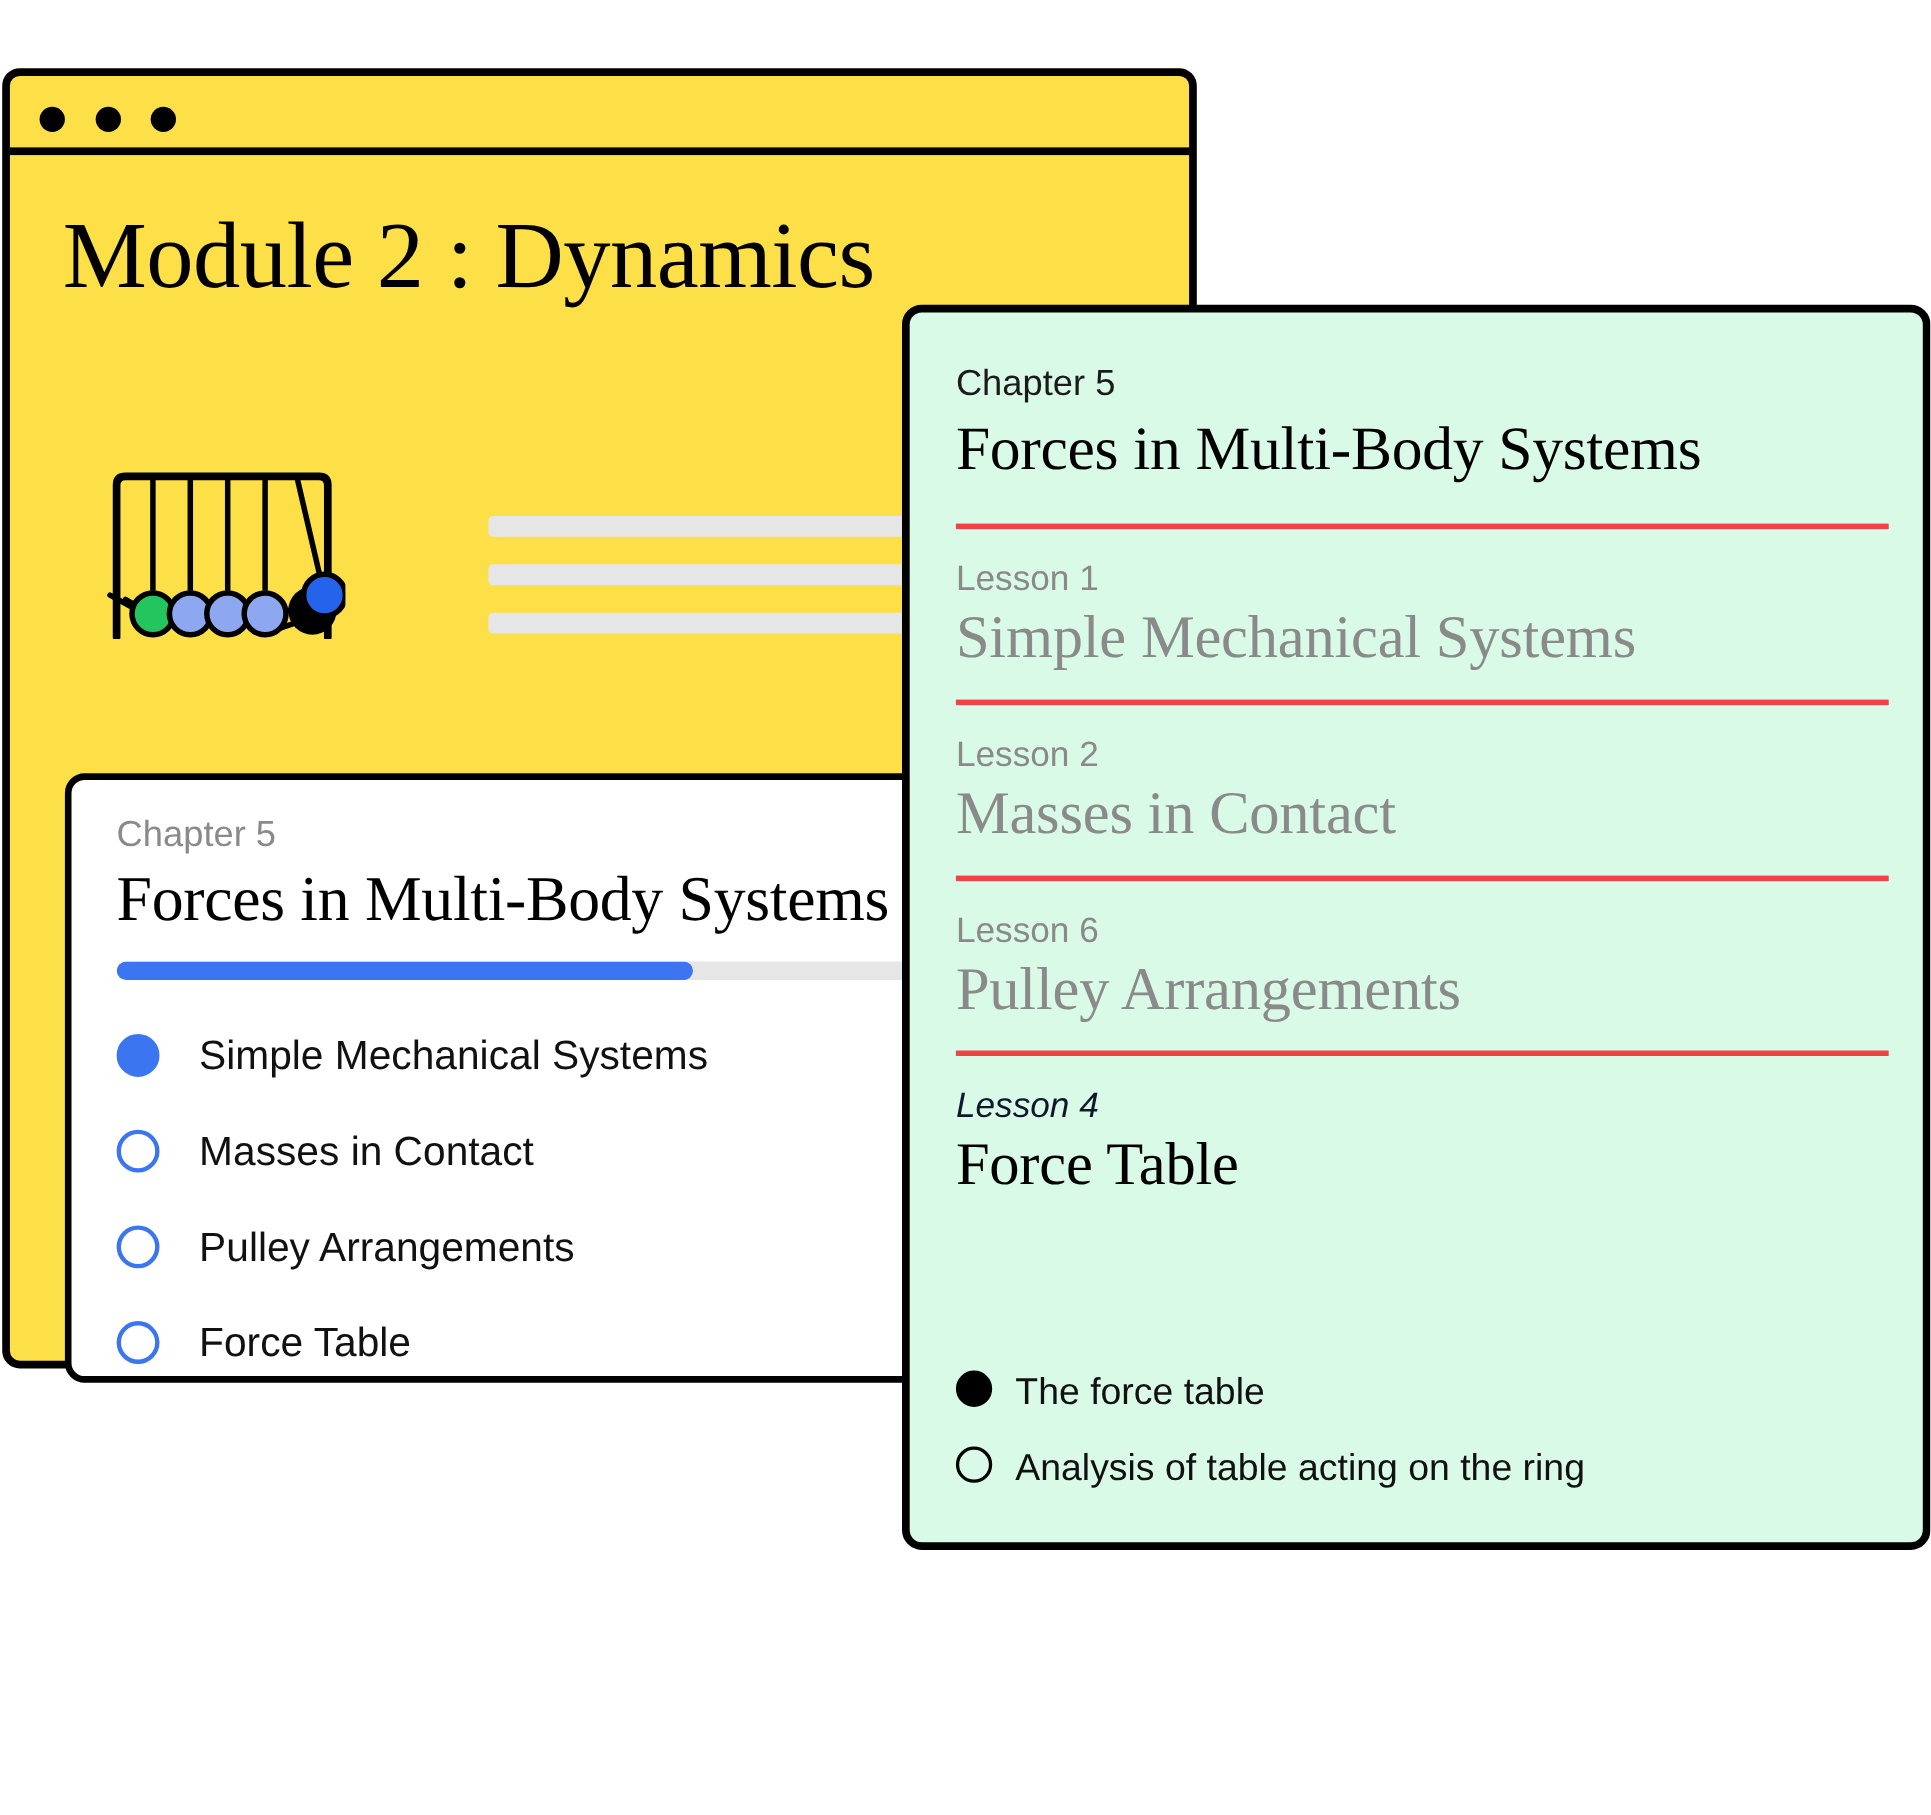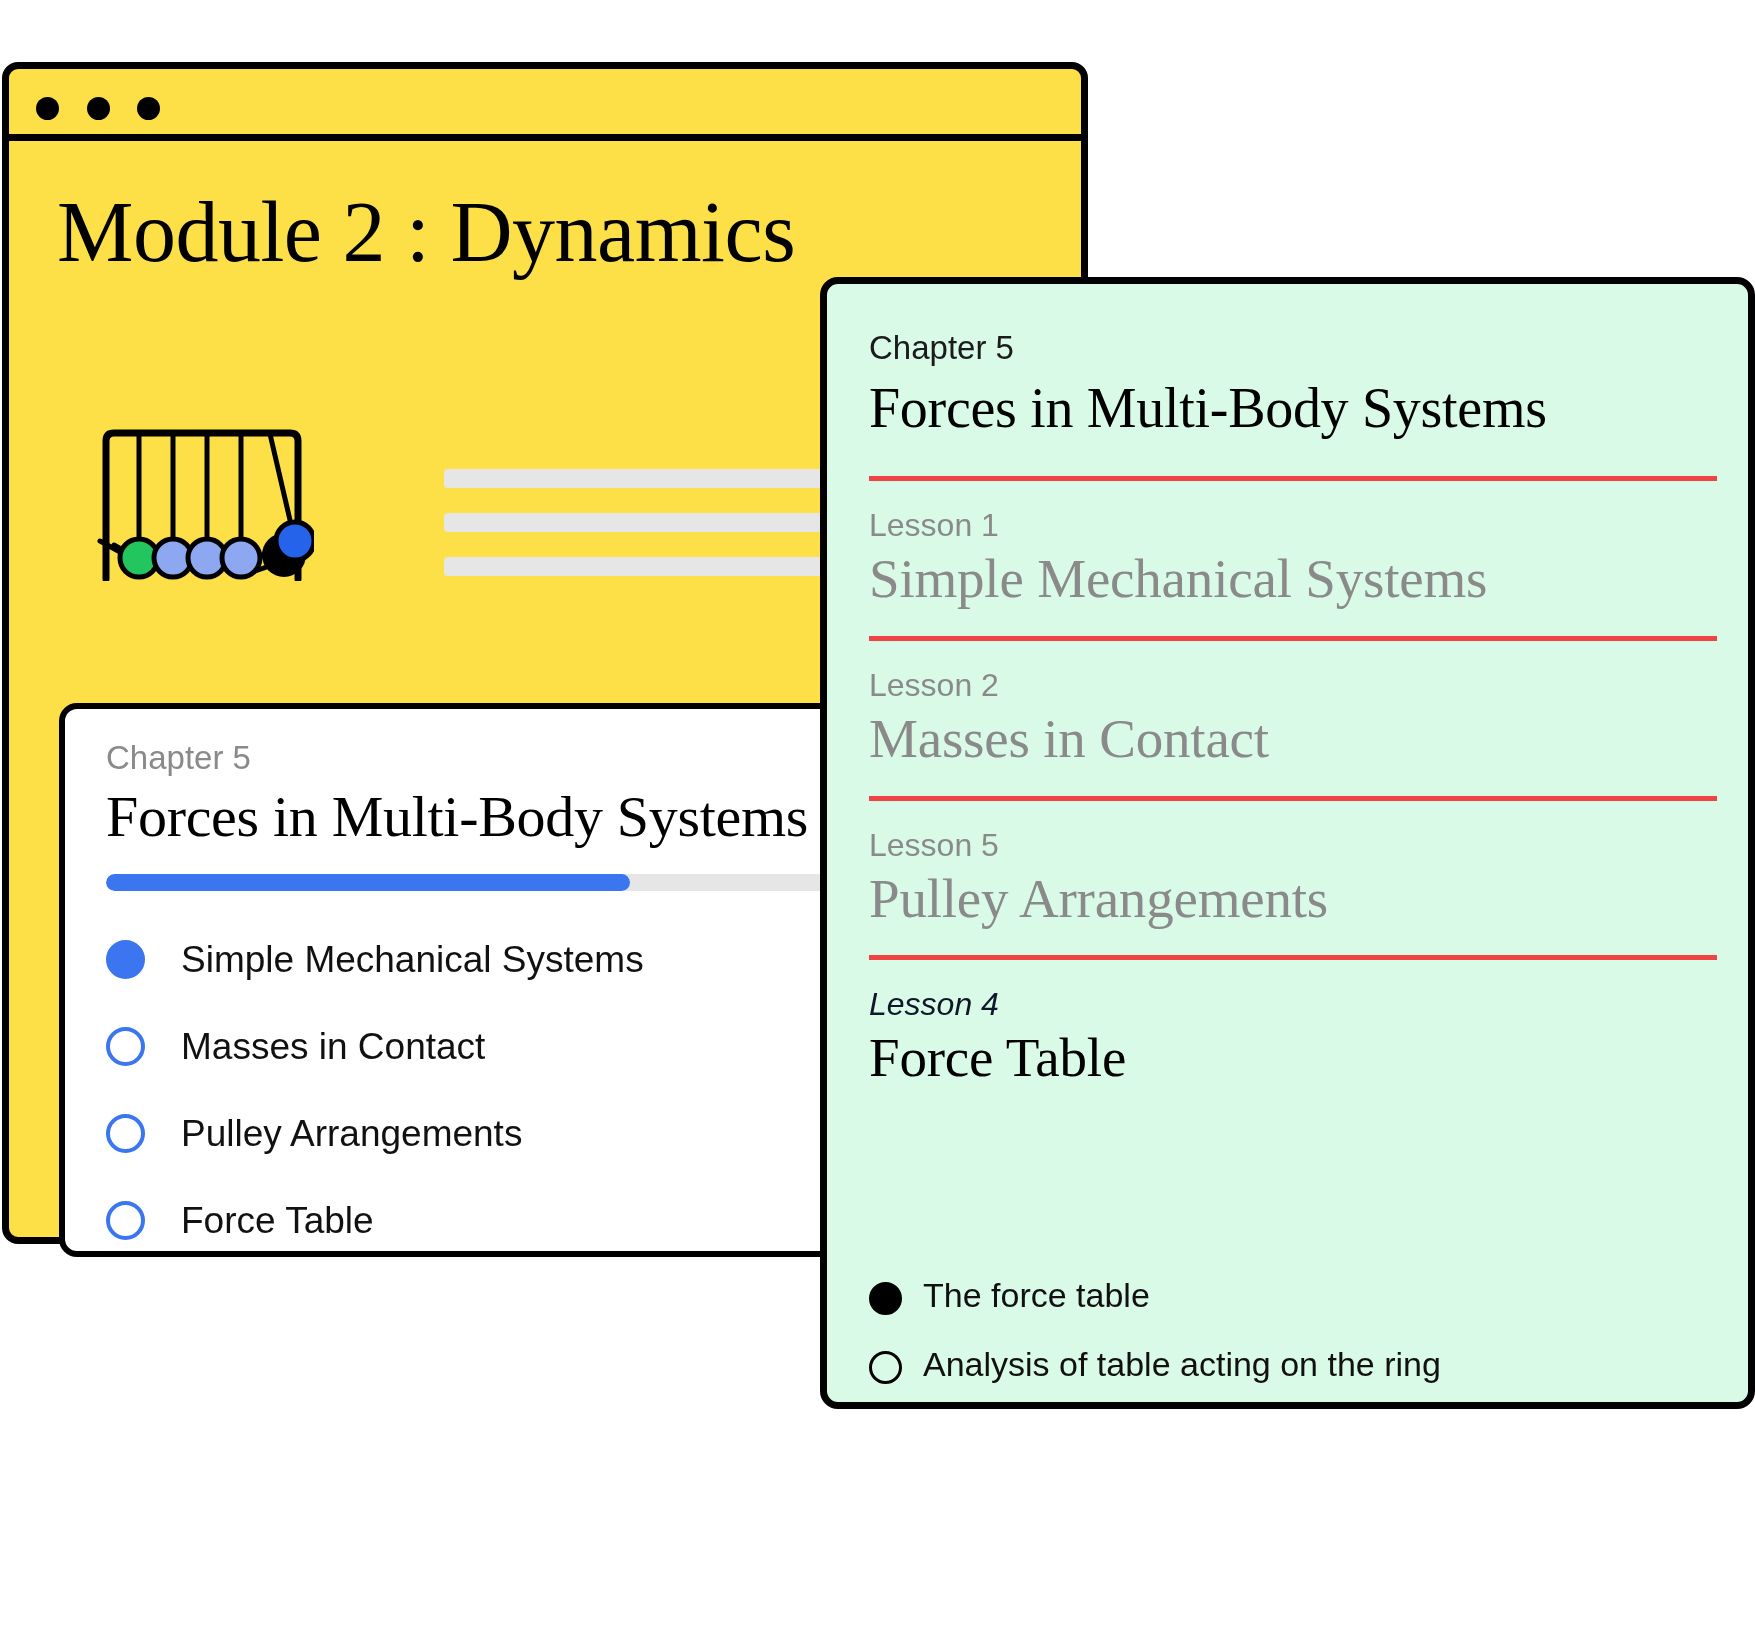--- a/index.html
+++ b/index.html
@@ -220,21 +220,21 @@
   .lesson-block.active .lesson-title { color: #000000; }
 
   #panel-topics {
     position: absolute;
     left: 42px;
     top: 962px;
     width: 860px;
   }
   .topic-row {
     display: flex;
-    align-items: flex-end;
+    align-items: flex-start;
     height: 69px;
   }
   .topic-mark {
     width: 33px;
     height: 33px;
     border-radius: 50%;
     border: 3px solid #000000;
     box-sizing: border-box;
     flex: 0 0 auto;
   }
@@ -326,21 +326,21 @@
   <div id="panel-lessons">
     <div class="lesson-block">
       <div class="lesson-number">Lesson 1</div>
       <div class="lesson-title">Simple Mechanical Systems</div>
     </div>
     <div class="lesson-block">
       <div class="lesson-number">Lesson 2</div>
       <div class="lesson-title">Masses in Contact</div>
     </div>
     <div class="lesson-block">
-      <div class="lesson-number">Lesson 5</div>
+      <div class="lesson-number">Lesson 6</div>
       <div class="lesson-title">Pulley Arrangements</div>
     </div>
     <div class="lesson-block active">
       <div class="lesson-number">Lesson 4</div>
       <div class="lesson-title">Force Table</div>
     </div>
   </div>
 
   <div id="panel-topics">
     <div class="topic-row">

